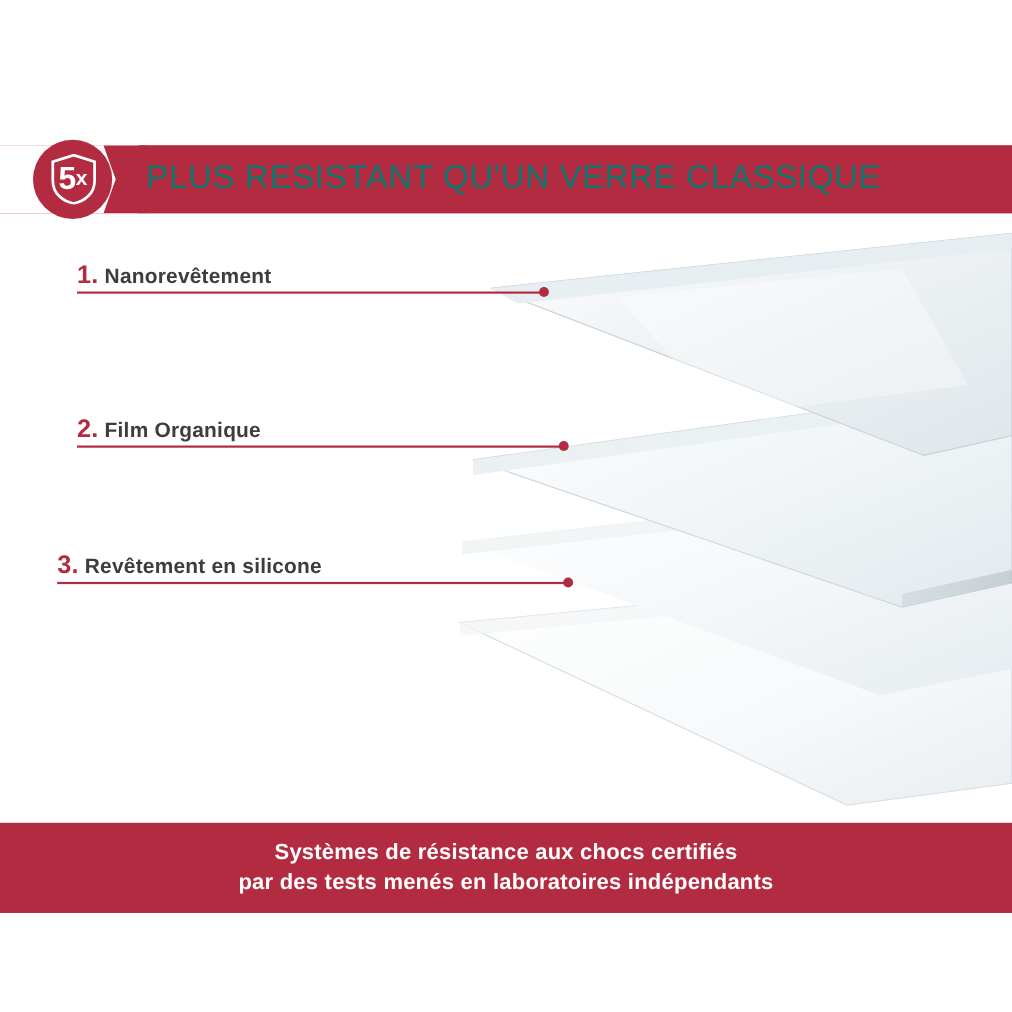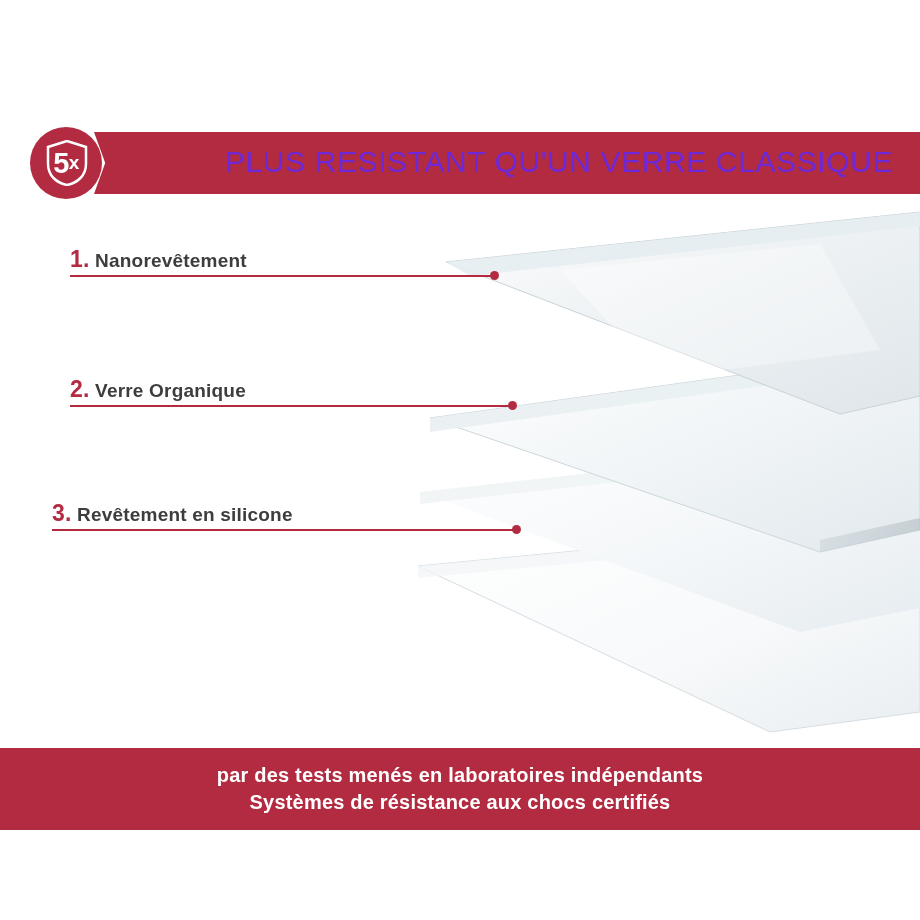--- a/index.html
+++ b/index.html
@@ -77,26 +77,25 @@
     width: 40px;
     height: 62px;
     background: #b22b40;
     clip-path: polygon(0 0, 100% 0, 100% 100%, 0 100%, 28% 50%);
   }
   .header-title {
     position: absolute;
     left: 133px;
     top: 145px;
     width: 760px;
-    color: #6d28d9;
+    color: #0f766e;
     font-size: 30px;
     font-weight: normal;
     letter-spacing: 0.6px;
     white-space: nowrap;
-    text-align: right;
   }
 
   
   .stack {
     position: absolute;
     left: 0;
     top: 200px;
     width: 920px;
     height: 540px;
   }
@@ -234,47 +233,47 @@
       </g>
 
       <g>
         <path d="M446 62 L920 12 L920 196 L840 214 L700 160 Z" fill="url(#g1)" stroke="#c8d2d8" stroke-width="1"></path>
         <path d="M446 62 L920 12 L920 26 L470 76 Z" fill="#e6edf1" opacity="0.9"></path>
         <path d="M560 70 L820 44 L880 150 L660 178 Z" fill="#ffffff" opacity="0.35"></path>
       </g>
     </svg>
   </div>
 
-  <div class="callout" style="left:70px; top:246px; width:440px;">
+  <div class="callout" style="left:70px; top:236px; width:440px;">
     <div class="callout-text">
       <span class="callout-num">1.</span>
       <span>Nanorevêtement</span>
     </div>
     <div class="callout-line" style="width:424px;"></div>
     <div class="callout-dot" style="left:420px;"></div>
   </div>
 
   <div class="callout" style="left:70px; top:376px; width:460px;">
     <div class="callout-text">
       <span class="callout-num">2.</span>
-      <span>Verre Organique</span>
+      <span>Film Organique</span>
     </div>
     <div class="callout-line" style="width:442px;"></div>
     <div class="callout-dot" style="left:438px;"></div>
   </div>
 
   <div class="callout" style="left:52px; top:500px; width:480px;">
     <div class="callout-text">
       <span class="callout-num">3.</span>
       <span>Revêtement en silicone</span>
     </div>
     <div class="callout-line" style="width:464px;"></div>
     <div class="callout-dot" style="left:460px;"></div>
   </div>
 
 
   <div class="footer-band">
+    <div class="footer-line">Systèmes de résistance aux chocs certifiés</div>
     <div class="footer-line">par des tests menés en laboratoires indépendants</div>
-    <div class="footer-line">Systèmes de résistance aux chocs certifiés</div>
   </div>
   <div class="bottom-white"></div>
 
 </div>
 
 </body></html>

